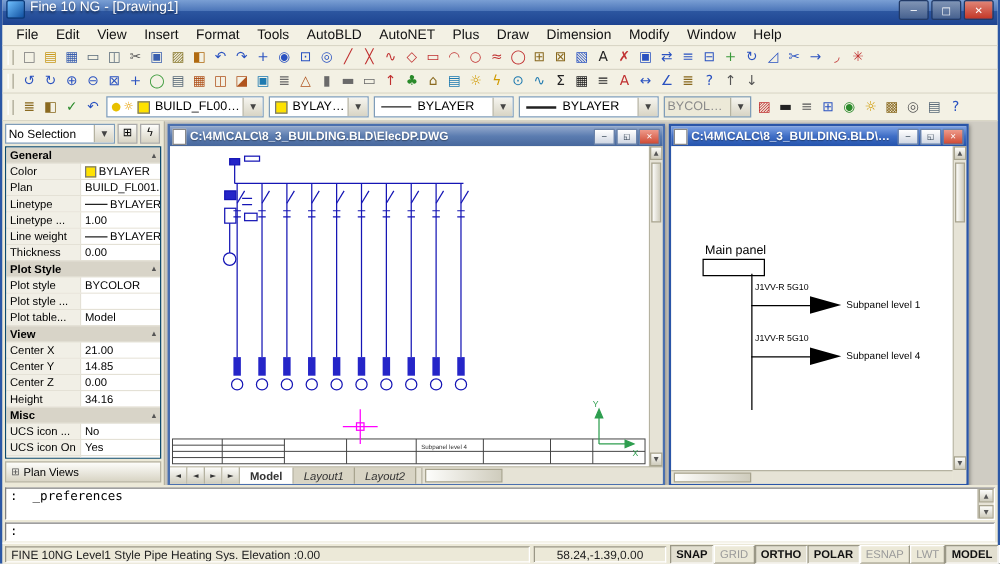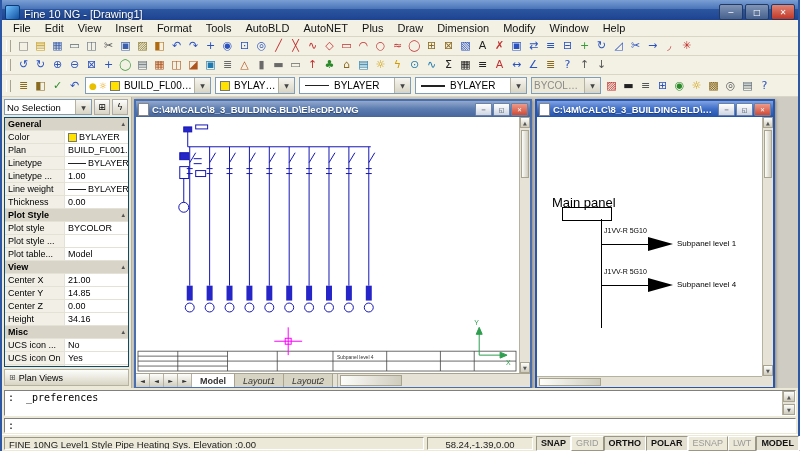--- a/index.html
+++ b/index.html
@@ -1,20 +1,20 @@
 <!DOCTYPE html>
 <html><head>
 <meta charset="utf-8">
 <style>
   html,body{margin:0;padding:0}
   body{width:800px;height:451px;overflow:hidden;font-family:"Liberation Sans",sans-serif;cursor:default}
   .app{width:800px;height:451px;display:flex;flex-direction:column;background:#ece9d8;border-left:2px solid #2b57a5;border-right:2px solid #2b57a5;box-sizing:border-box}
 
   
-  .titlebar{flex:0 0 20px;display:flex;align-items:flex-end;padding:0 3px;background:linear-gradient(#7a9fd4 0%,#4a74b8 45%,#2c56a0 46%,#1d4390 100%);color:#fff;font-size:11px}
+  .titlebar{flex:0 0 20px;display:flex;align-items:flex-start;padding:0 3px;background:linear-gradient(#7a9fd4 0%,#4a74b8 45%,#2c56a0 46%,#1d4390 100%);color:#fff;font-size:11px}
   .appicon{width:13px;height:13px;margin-right:4px;background:linear-gradient(135deg,#6fc0ff,#1050a0);border:1px solid #0a3a78;border-radius:2px}
   .apptitle{flex:1;text-shadow:0 1px 2px rgba(0,0,0,.55);white-space:nowrap;overflow:hidden}
   .wbtns{display:flex;gap:2px}
   .wbtn{width:22px;height:14px;display:flex;align-items:center;justify-content:center;font-size:8px;color:#fff;background:linear-gradient(#8195b5,#46618f);border:1px solid #223a66;border-radius:2px;font-family:"DejaVu Sans",sans-serif}
   .wbtn.close{background:linear-gradient(#e08576,#c23727)}
 
   
   .menubar{flex:0 0 16px;display:flex;align-items:center;background:#f3f1e4;border-bottom:1px solid #d9d6c6;padding-left:4px}
   .mitem{padding:1px 7px;font-size:11px;color:#111;white-space:nowrap}
   .toolbar{flex:0 0 18px;height:18px;display:flex;align-items:center;background:#f3f1e4;border-bottom:1px solid #d9d6c6;padding-left:2px;overflow:hidden}
@@ -80,21 +80,21 @@
   .tabbar{grid-area:2/1/3/3;display:flex;align-items:stretch;background:#e6e3d6;border-top:1px solid #a8a48f;font-size:9px}
   .tnav{width:13px;flex:0 0 13px;display:flex;align-items:center;justify-content:center;font-size:6px;color:#333;background:linear-gradient(#fdfdfb,#cfccbd);border-right:1px solid #b5b2a1;font-family:"DejaVu Sans",sans-serif}
   .laytab{padding:0 8px;display:flex;align-items:center;background:#d8d4c4;border-right:1px solid #a8a48f;color:#333;font-style:italic;white-space:nowrap}
   .laytab.active{background:#fff;font-weight:bold;font-style:normal}
   .hscroll{flex:1;position:relative;margin-left:4px;background:#e6e3d6;border-left:1px solid #b5b2a1}
   .sthumb.h{top:1px;bottom:1px;left:2px;width:60px;height:auto}
   .hscroll2{grid-area:2/1;position:relative;background:#e6e3d6;border-top:1px solid #b5b2a1}
   .corner{grid-area:2/2;background:#e6e3d6}
   .canvas2{grid-area:1/1;background:#fff;position:relative;overflow:hidden}
   
-  .mp-label{position:absolute;left:15px;top:78px;font-size:13px;color:#000;white-space:nowrap}
+  .mp-label{position:absolute;left:27px;top:78px;font-size:10px;color:#000;white-space:nowrap}
   .mp-rect{position:absolute;left:25px;top:90px;width:48px;height:12px;border:1px solid #000}
   .trunk{position:absolute;left:64px;top:102px;width:1px;height:109px;background:#000}
   .branches{position:absolute;left:64px;top:103px;width:158px}
   .branch{position:relative;height:41px}
   .cable{position:absolute;left:3px;top:7px;font-size:7px;color:#000;white-space:nowrap}
   .bline{position:absolute;left:0;top:24px;width:47px;height:1px;background:#000}
   .tri{position:absolute;left:47px;top:17px;width:0;height:0;border-top:7px solid transparent;border-bottom:7px solid transparent;border-left:25px solid #000}
   .sublabel{position:absolute;left:76px;top:19px;font-size:8px;color:#000;white-space:nowrap}
 
   

